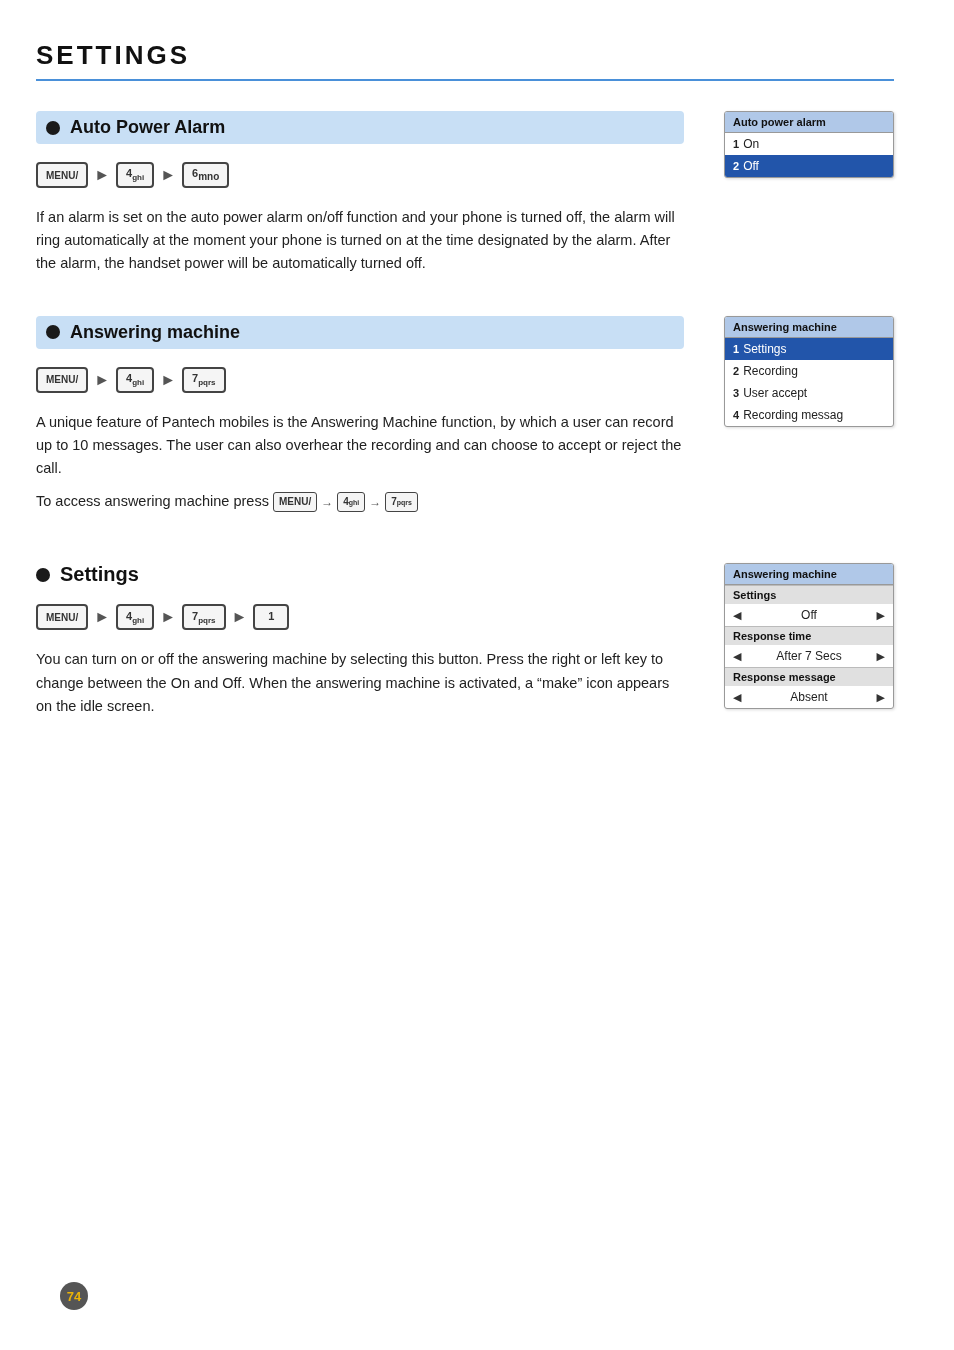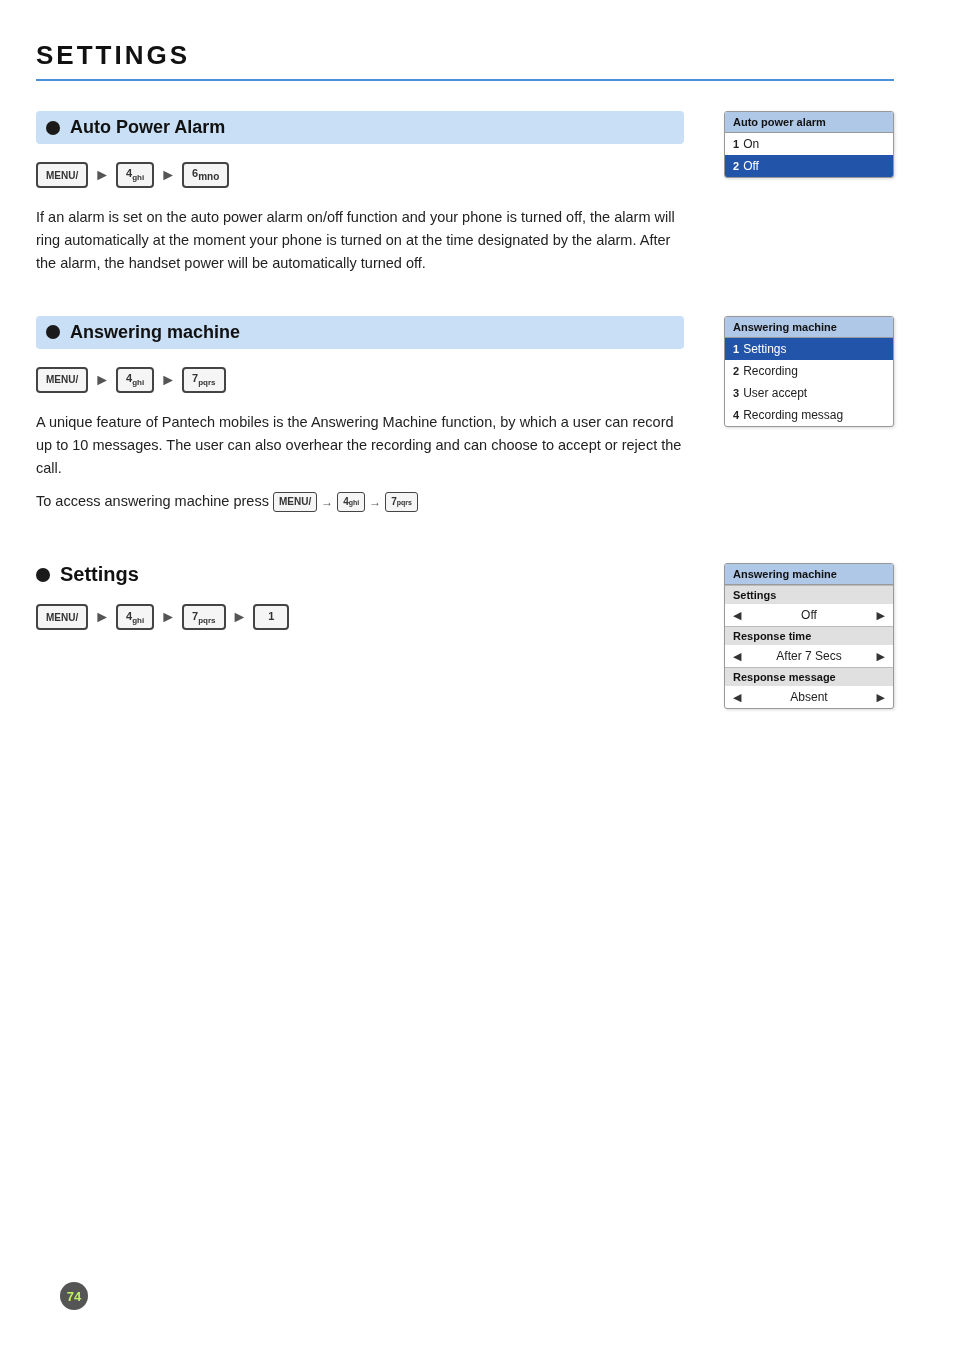--- a/index.html
+++ b/index.html
@@ -194,21 +194,21 @@
       font-weight: bold;
       color: #111;
     }
 
     
     .page-number {
       position: absolute;
       bottom: 40px;
       left: 60px;
       background: #555;
-      color: #bef264;
+      color: #eab308;
       border-radius: 50%;
       width: 28px;
       height: 28px;
       display: flex;
       align-items: center;
       justify-content: center;
       font-size: 13px;
       font-weight: bold;
     }
 
@@ -366,20 +366,21 @@
         <div class="nav-icon">
           <span>7<sub style="font-size:8px;">pqrs</sub></span>
         </div>
         <span class="nav-arrow">►</span>
         <div class="nav-icon">
           <span>1<sub style="font-size:8px;"></sub></span>
         </div>
       </div>
 
       <div class="section-text">
+        <p>You can turn on or off the answering machine by selecting this button. Press the right or left key to change between the On and Off. When the answering machine is activated, a “make” icon appears on the idle screen.</p>
       </div>
     </div>
 
     <div class="section-right">
       <div class="phone-panel">
         <div class="phone-panel-title">Answering machine</div>
 
         <div class="phone-panel-subheader">Settings</div>
         <div class="phone-panel-item has-arrows">
           <span class="arrow-left">◀</span>

